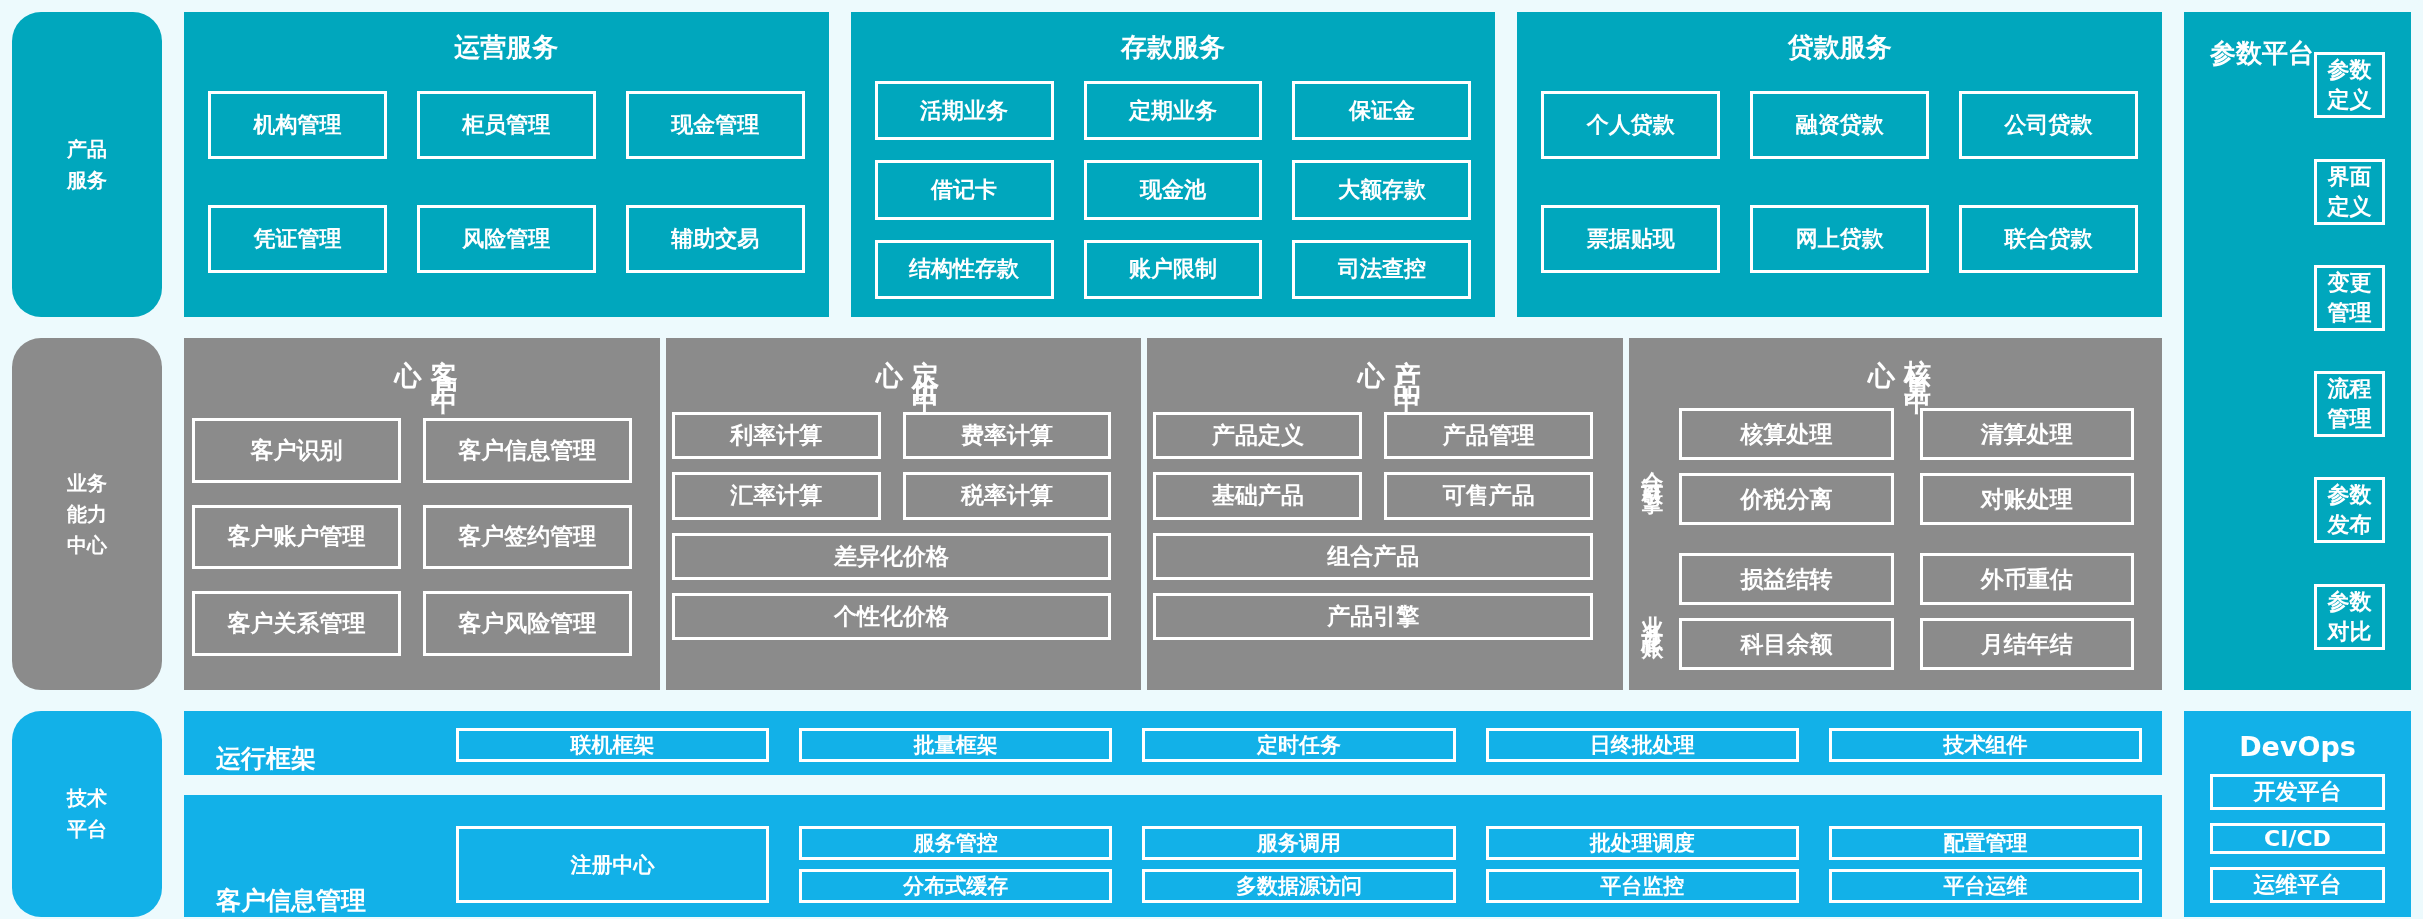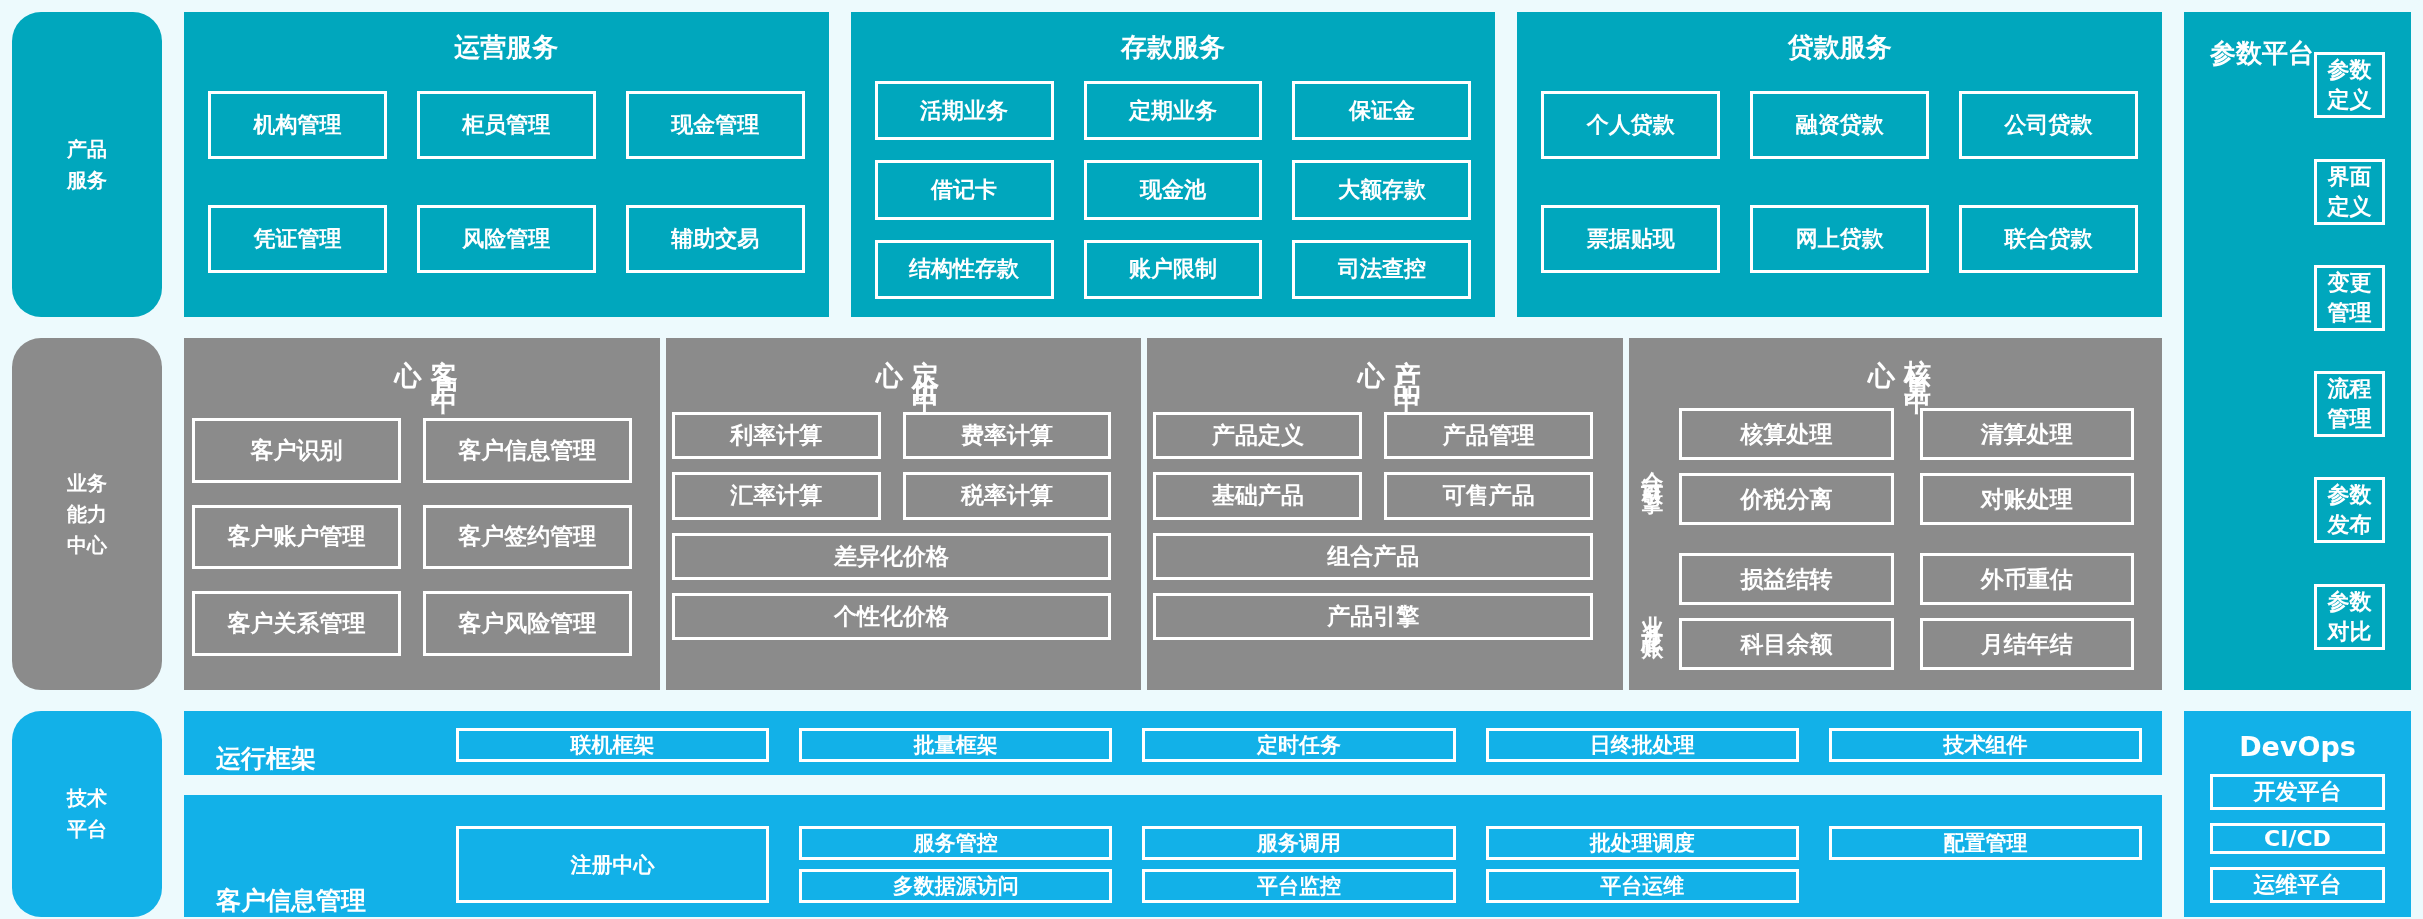--- a/index.html
+++ b/index.html
@@ -243,20 +243,21 @@
     </div>
 
     <div class="band band2 bg-blue">
       <div class="band-label">客户信息管理</div>
       <div class="band2-grid">
         <div class="wbox registry">注册中心</div>
         <div class="wbox">服务管控</div>
         <div class="wbox">服务调用</div>
         <div class="wbox">批处理调度</div>
         <div class="wbox">配置管理</div>
+        <div class="wbox">分布式缓存</div>
         <div class="wbox">多数据源访问</div>
         <div class="wbox">平台监控</div>
         <div class="wbox">平台运维</div>
       </div>
     </div>
 
   </div>
 
   <div class="devops bg-blue p-devops">
     <div class="devops-title">DevOps</div>

